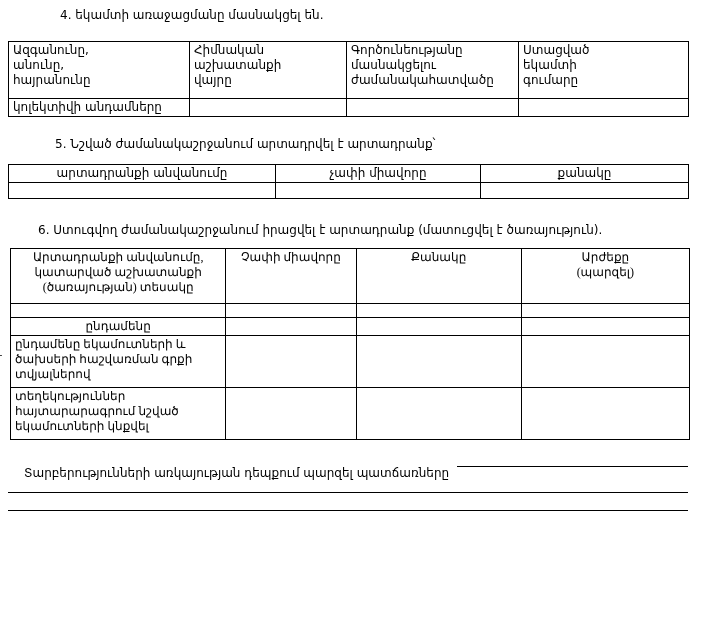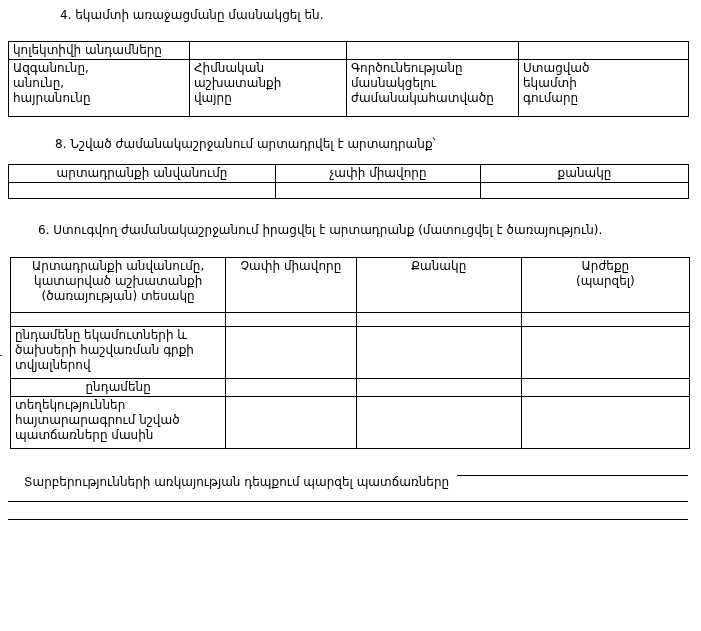--- a/index.html
+++ b/index.html
@@ -19,21 +19,21 @@
   .tbl td {
     border: 1px solid #000;
     vertical-align: top;
     padding: 1px 4px;
     line-height: 15px;
     white-space: pre-line;
     overflow: hidden;
   }
   .t1 { margin-top: 18px; }
   .t2 { margin-top: 12px; border-radius: 8px; }
-  .t3 { margin-top: 19px; margin-left: 2px; width: 678px; }
+  .t3 { margin-top: 10px; margin-left: 2px; width: 678px; font-family: Liberation Serif, serif; }
   .center { text-align: center; }
   .footer-row { display: flex; align-items: flex-start; margin: 26px 0 0 16px; line-height: 15px; }
   .footer-line { flex: 1; border-bottom: 1px solid #000; margin: 0 0 3px 8px; }
   .hline { border-bottom: 1px solid #000; height: 0; }
   .hl1 { margin-top: 11px; }
   .hl2 { margin-top: 17px; }
   .artifact { position: absolute; left: -3px; top: 346px; font-size: 11px; }
 </style>
 </head>
 <body>
@@ -45,44 +45,44 @@
   <p class="title t4-title">4. եկամտի առաջացմանը մասնակցել են.</p>
 
   <table class="tbl t1">
     <colgroup>
       <col style="width:181px">
         <col style="width:157px">
         <col style="width:172px">
         <col style="width:170px">
     </colgroup>
     <tbody>
-      <tr style="height:17px">
-        <td>կոլեկտիվի անդամները</td>
-        <td></td>
-        <td></td>
-        <td></td>
-      </tr>
       <tr style="height:57px">
         <td>Ազգանունը,
 անունը,
 հայրանունը</td>
         <td>Հիմնական
 աշխատանքի
 վայրը</td>
         <td>Գործունեությանը
 մասնակցելու
 ժամանակահատվածը</td>
         <td>Ստացված
 եկամտի
 գումարը</td>
       </tr>
+      <tr style="height:17px">
+        <td>կոլեկտիվի անդամները</td>
+        <td></td>
+        <td></td>
+        <td></td>
+      </tr>
     </tbody>
   </table>
 
-  <p class="title t5-title">8. Նշված ժամանակաշրջանում արտադրվել է արտադրանք՝</p>
+  <p class="title t5-title">5. Նշված ժամանակաշրջանում արտադրվել է արտադրանք՝</p>
 
   <table class="tbl t2">
     <colgroup>
       <col style="width:267px">
         <col style="width:205px">
         <col style="width:208px">
     </colgroup>
     <tbody>
       <tr style="height:18px">
         <td class="center">արտադրանքի անվանումը</td>
@@ -115,38 +115,38 @@
         <td class="center">Քանակը</td>
         <td class="center">Արժեքը
 (պարզել)</td>
       </tr>
       <tr style="height:14px">
         <td></td>
         <td></td>
         <td></td>
         <td></td>
       </tr>
+      <tr style="height:17px">
+        <td class="center">ընդամենը</td>
+        <td></td>
+        <td></td>
+        <td></td>
+      </tr>
       <tr style="height:52px">
         <td>ընդամենը եկամուտների և
 ծախսերի հաշվառման գրքի
 տվյալներով</td>
         <td></td>
         <td></td>
         <td></td>
       </tr>
-      <tr style="height:17px">
-        <td class="center">ընդամենը</td>
-        <td></td>
-        <td></td>
-        <td></td>
-      </tr>
       <tr style="height:52px">
         <td>տեղեկություններ
 հայտարարագրում նշված
-պատճառները մասին</td>
+եկամուտների կնքվել</td>
         <td></td>
         <td></td>
         <td></td>
       </tr>
     </tbody>
   </table>
 
   <div class="footer-row">
     <span>Տարբերությունների առկայության դեպքում պարզել պատճառները</span>
     <span class="footer-line"></span>

